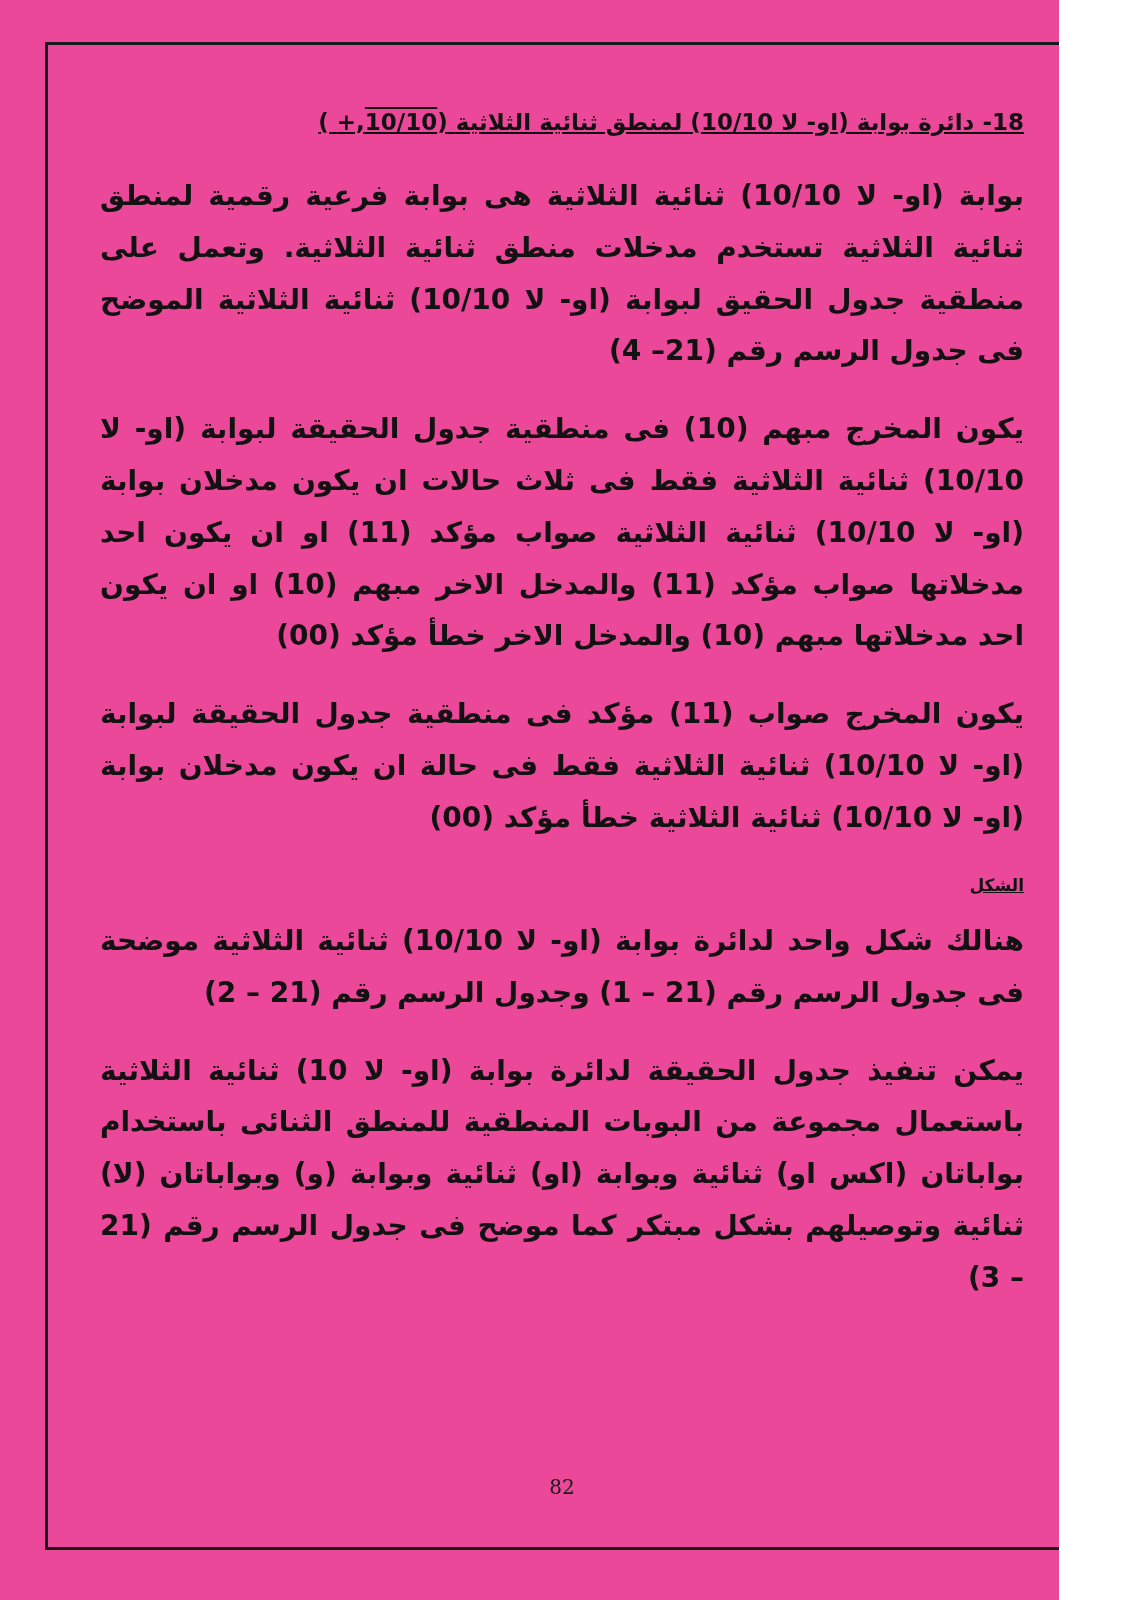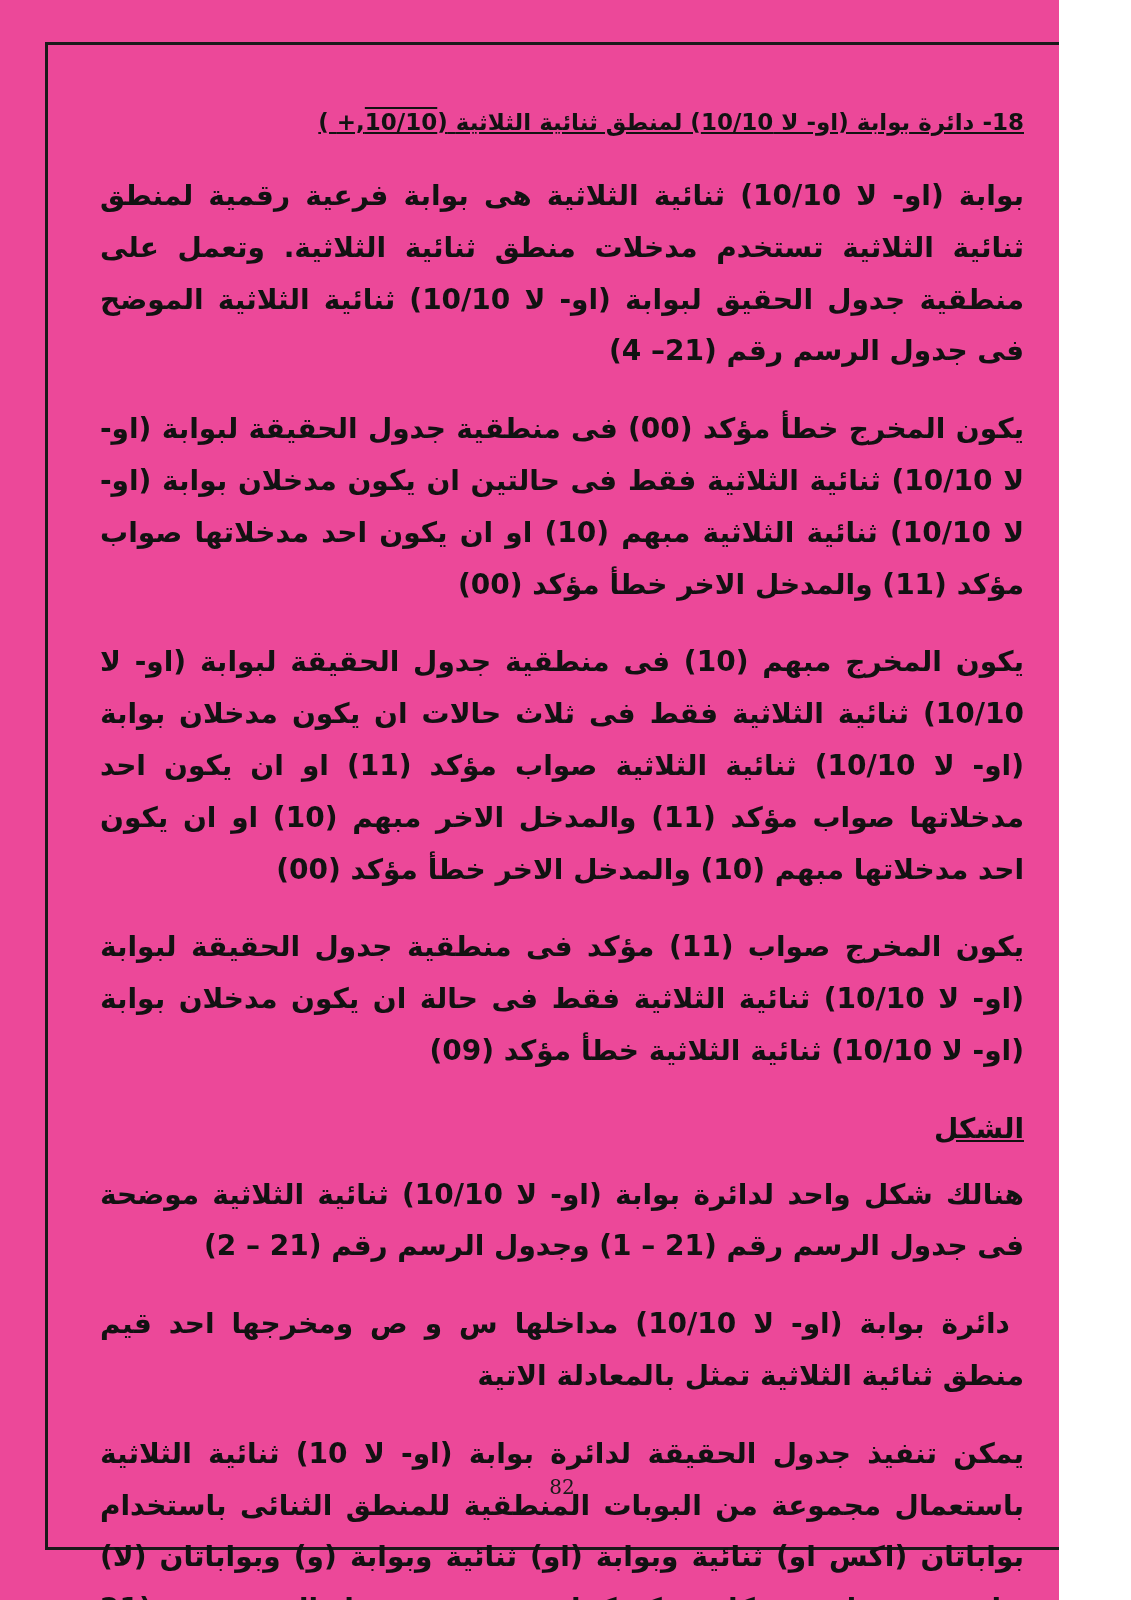--- a/index.html
+++ b/index.html
@@ -42,21 +42,21 @@
     font-weight: 700;
     line-height: 1.85;
     text-align: justify;
     direction: rtl;
     margin: 0 0 26px 0;
   }
   .para.indent {
     text-indent: 14px;
   }
   .heading {
-    font-size: 28px;
+    font-size: 17px;
     font-weight: 700;
     text-align: right;
     text-decoration: underline;
     direction: rtl;
     margin: 2px 0 14px 0;
     line-height: 1.85;
   }
   .equation {
     font-size: 27px;
     font-weight: 700;
@@ -89,31 +89,29 @@
 <body>
 
 <div class="page">
   <div class="frame">
     <div class="content">
 
       <h1 class="title"><span>18- دائرة بوابة (او- لا 10/10) لمنطق ثنائية الثلاثية</span> <span class="ltr-run" dir="ltr"><span>( </span><span>+,</span><span class="overline">10/10</span><span>)</span></span></h1>
 
       <p class="para" dir="rtl">بوابة (او- لا 10/10) ثنائية الثلاثية هى بوابة فرعية رقمية لمنطق ثنائية الثلاثية تستخدم مدخلات منطق ثنائية الثلاثية. وتعمل على منطقية جدول الحقيق لبوابة (او- لا 10/10) ثنائية الثلاثية  الموضح فى جدول الرسم رقم (21– 4)</p>
 
-      <p class="para" dir="rtl">يكون المخرج خطأ مؤكد (00) فى منطقية جدول الحقيقة لبوابة (او- لا 10/10) ثنائية الثلاثية فقط فى حالتين ان يكون مدخلان بوابة (او- لا 10/10) ثنائية الثلاثية مبهم (10) او ان يكون احد مدخلاتها  صواب مؤكد (11) والمدخل الاخر خطأ مؤكد (00)</p>
 
       <p class="para" dir="rtl">يكون المخرج مبهم (10) فى منطقية جدول الحقيقة لبوابة (او- لا 10/10) ثنائية الثلاثية فقط فى ثلاث حالات ان يكون مدخلان بوابة (او- لا 10/10) ثنائية الثلاثية صواب مؤكد (11) او ان يكون احد مدخلاتها صواب مؤكد (11) والمدخل الاخر مبهم (10) او ان يكون احد مدخلاتها مبهم (10) والمدخل الاخر خطأ مؤكد (00)</p>
 
-      <p class="para" dir="rtl">يكون المخرج صواب (11) مؤكد فى منطقية جدول الحقيقة لبوابة (او- لا 10/10) ثنائية الثلاثية فقط فى حالة ان يكون مدخلان بوابة (او- لا 10/10) ثنائية الثلاثية خطأ مؤكد (09)</p>
+      <p class="para" dir="rtl">يكون المخرج صواب (11) مؤكد فى منطقية جدول الحقيقة لبوابة (او- لا 10/10) ثنائية الثلاثية فقط فى حالة ان يكون مدخلان بوابة (او- لا 10/10) ثنائية الثلاثية خطأ مؤكد (00)</p>
 
       <h2 class="heading">الشكل</h2>
 
       <p class="para" dir="rtl">هنالك شكل واحد لدائرة بوابة (او- لا 10/10) ثنائية الثلاثية موضحة فى جدول الرسم رقم (21 – 1) وجدول الرسم رقم (21 – 2)</p>
 
-      <p class="para indent" dir="rtl">دائرة بوابة (او- لا 10/10) مداخلها س و ص ومخرجها احد قيم منطق ثنائية الثلاثية تمثل بالمعادلة الاتية</p>
 
 
 
       <p class="para" dir="rtl">يمكن تنفيذ جدول الحقيقة لدائرة بوابة (او- لا 10) ثنائية الثلاثية باستعمال مجموعة من البوبات المنطقية للمنطق الثنائى باستخدام بواباتان (اكس او) ثنائية وبوابة (او) ثنائية وبوابة (و) وبواباتان (لا) ثنائية وتوصيلهم بشكل مبتكر كما موضح فى جدول الرسم رقم (21 – 3)</p>
 
     </div>
 
     <div class="page-number">82</div>
   </div>
 </div>

